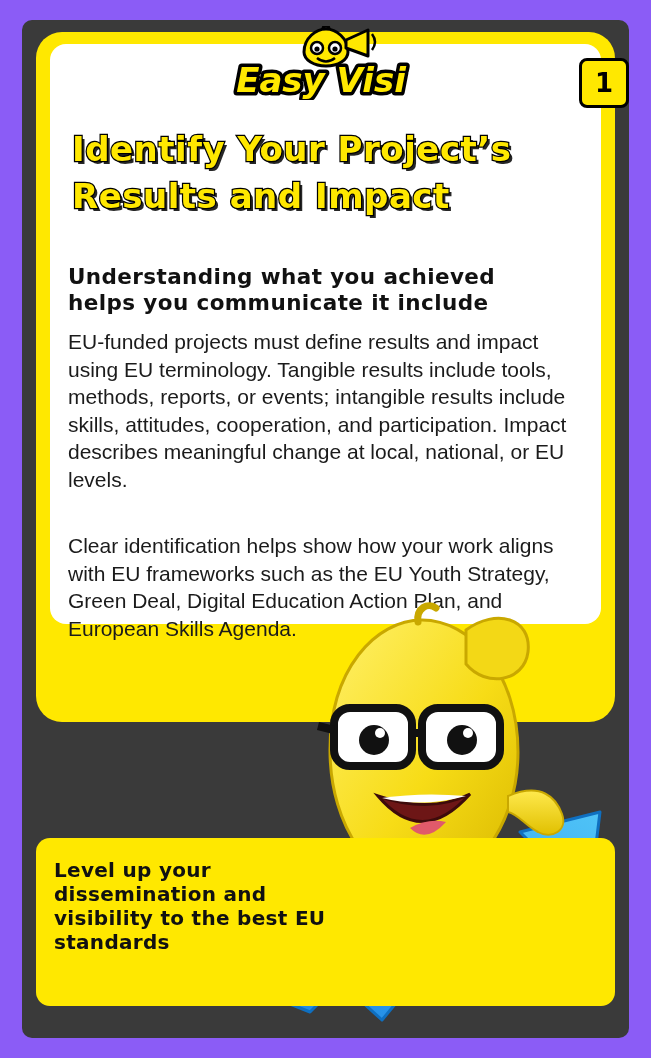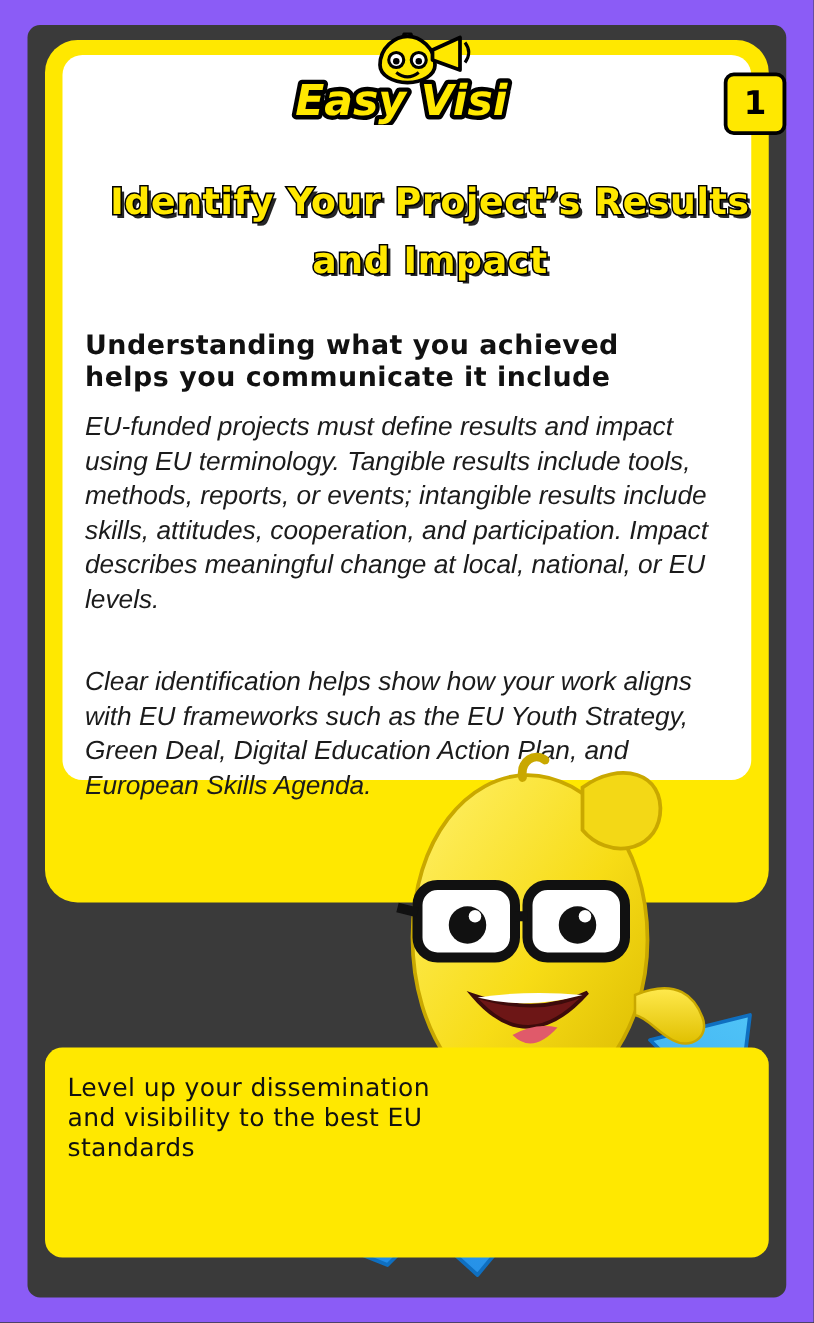--- a/index.html
+++ b/index.html
@@ -87,29 +87,28 @@
   }
 
   
   .headline {
     position: absolute;
     left: 68px;
     top: 122px;
     width: 520px;
     font-family: "DejaVu Sans", sans-serif;
     font-weight: bold;
-    font-size: 29px;
+    font-size: 34px;
     line-height: 47px;
     color: #ffe800;
     letter-spacing: 0.5px;
     -webkit-text-stroke: 2.5px #000;
     paint-order: stroke fill;
     text-shadow: 3px 3px 0 rgba(0,0,0,0.85);
-    margin: 16px;
-    text-align: center;
+    margin: 4px;
   }
 
   .subhead {
     position: absolute;
     left: 68px;
     top: 264px;
     width: 500px;
     font-family: "DejaVu Sans", sans-serif;
     font-weight: bold;
     font-size: 21.5px;
@@ -121,42 +120,41 @@
 
   .body-para {
     position: absolute;
     left: 68px;
     width: 512px;
     font-family: "Liberation Sans", sans-serif;
     font-size: 21px;
     line-height: 27.5px;
     color: #1b1b1b;
     margin: 0;
-    font-style: italic;
   }
   .body-para.p1 { top: 328px; }
   .body-para.p2 { top: 532px; width: 516px; }
 
   
   .banner {
     position: absolute;
     left: 36px;
     top: 838px;
     width: 579px;
     height: 168px;
     background: #ffe800;
     border-radius: 14px;
   }
   .banner-text {
     position: absolute;
     left: 54px;
     top: 858px;
     width: 300px;
     font-family: "DejaVu Sans", sans-serif;
-    font-weight: normal;
+    font-weight: bold;
     font-size: 20px;
     line-height: 24px;
     color: #111;
     letter-spacing: 0.3px;
     margin: 0;
   }
 
   
   .art {
     position: absolute;

